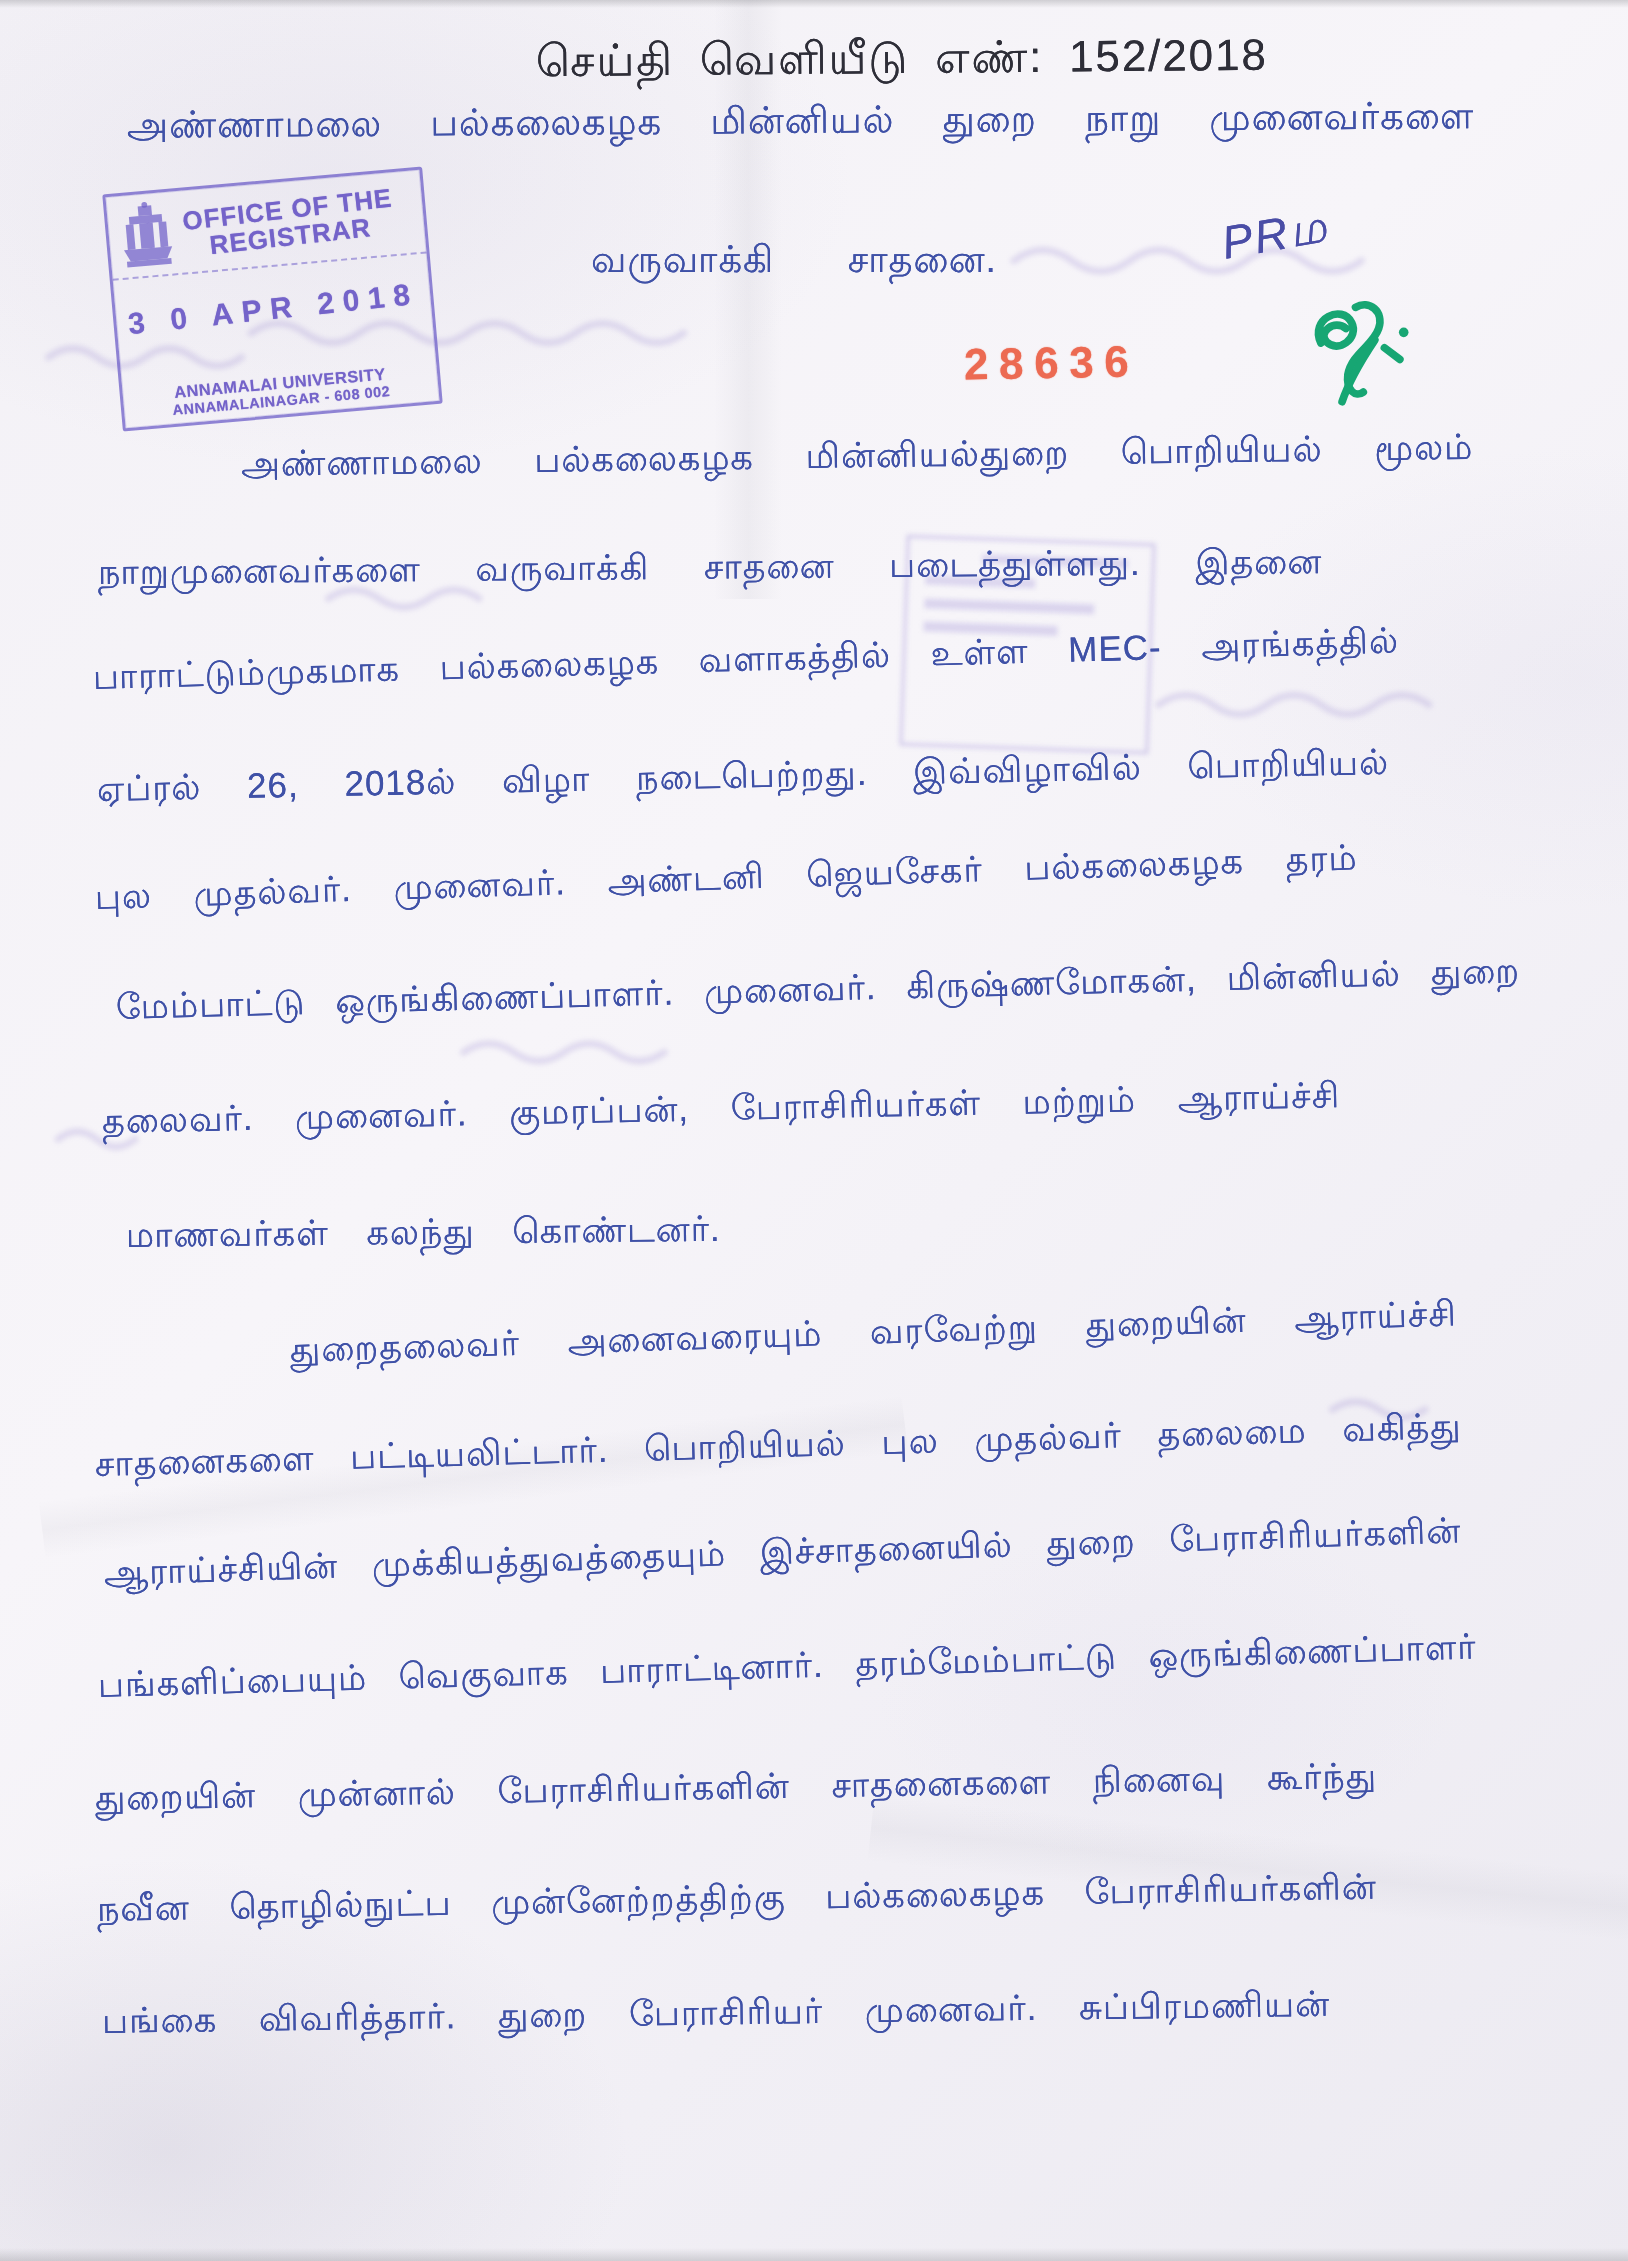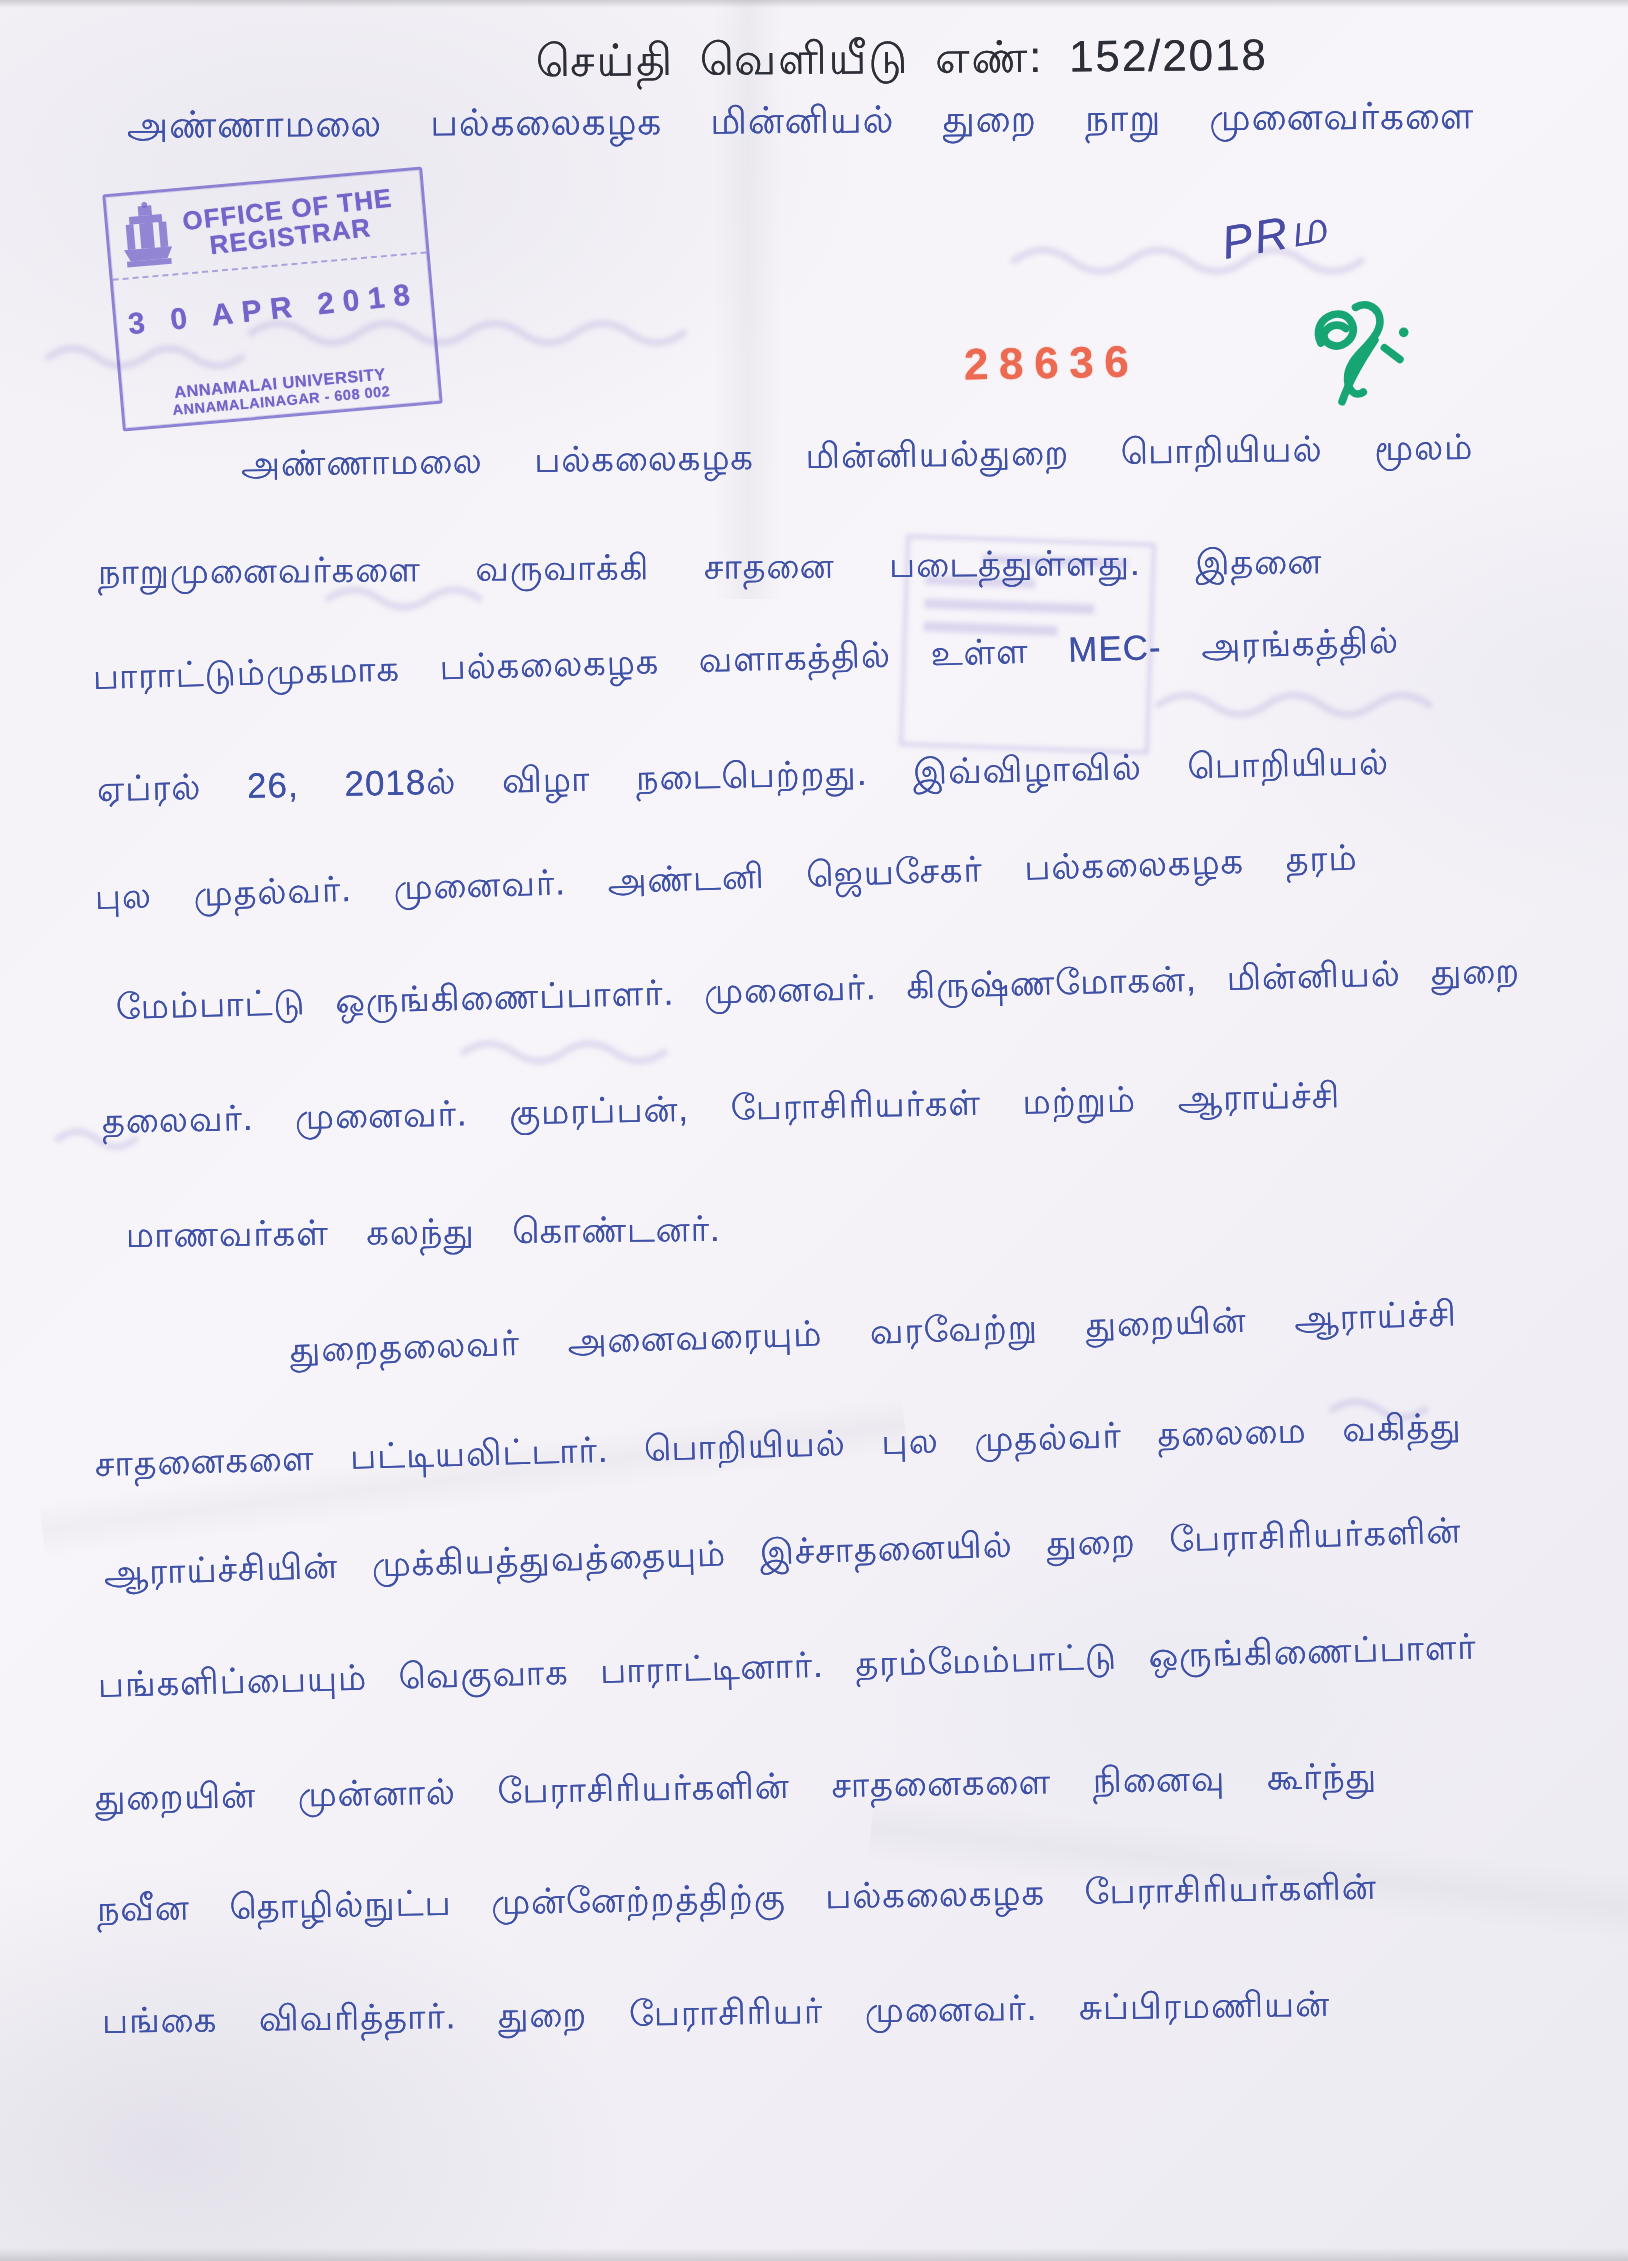--- a/index.html
+++ b/index.html
@@ -96,20 +96,21 @@
       <path d="M1200,730 q28,-20 56,0 t56,0 t56,0 t56,0 t56,0"></path>
       <path d="M480,1090 q26,-18 52,0 t52,0 t52,0 t52,0"></path>
       <path d="M60,1180 q20,-16 40,0 t40,0"></path>
       <path d="M1380,1460 q24,-16 48,0 t48,0"></path>
     </g>
   </svg>
 
   <div class="hw title-line">செய்தி வெளியீடு எண்: 152/2018</div>
 
   <div class="hw hdr1">அண்ணாமலை பல்கலைகழக மின்னியல் துறை நாறு முனைவர்களை</div>
+  <div class="hw hdr2">வருவாக்கி சாதனை.</div>
   <div class="hw pr-mark">PRம</div>
 
   <div class="stamp">
     <div class="stamp-top">
       <svg width="60" height="70" viewBox="0 0 62 72">
         <g fill="rgba(104,88,198,.75)">
           <rect x="24" y="4" width="14" height="10"></rect>
           <circle cx="31" cy="3" r="3"></circle>
           <rect x="14" y="14" width="34" height="8"></rect>
           <rect x="10" y="22" width="8" height="26"></rect>

